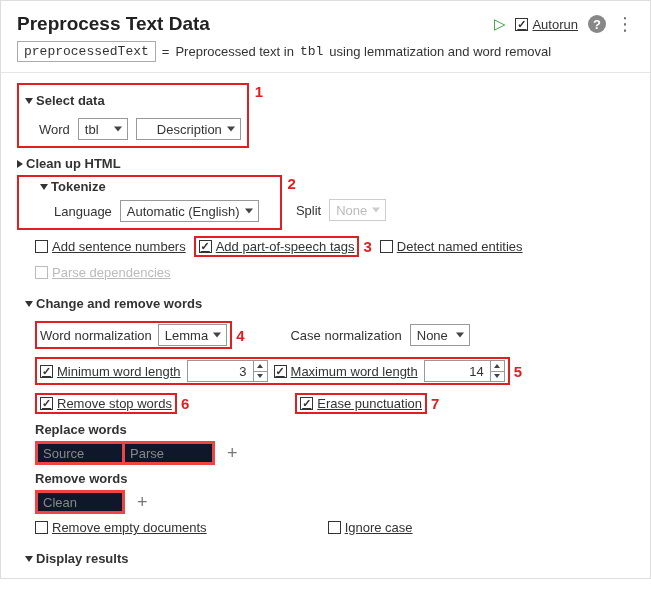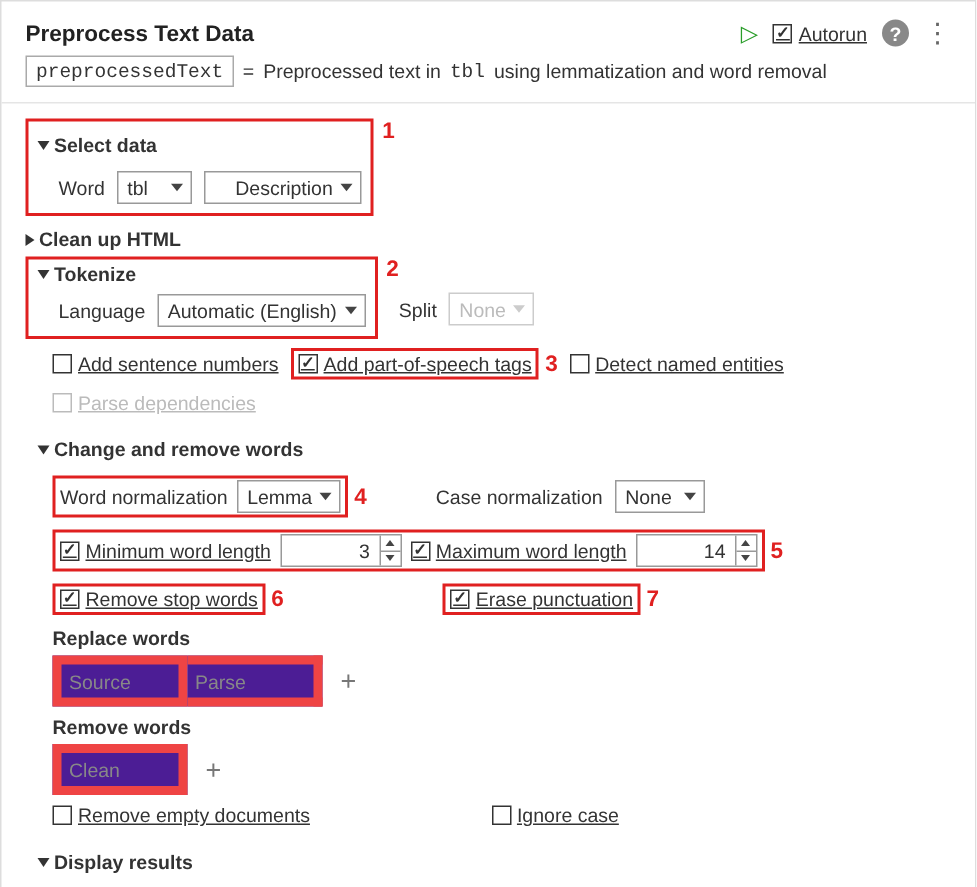--- a/index.html
+++ b/index.html
@@ -16,21 +16,21 @@
     padding: 12px 16px 8px 16px;
     background: #fff;
   }
   .header {
     display: flex;
     align-items: center;
     justify-content: space-between;
     margin-bottom: 6px;
   }
   .title {
-    font-size: 15px;
+    font-size: 19px;
     font-weight: bold;
     color: #222;
     text-align: right;
   }
   .header-right {
     display: flex;
     align-items: center;
     gap: 10px;
   }
   .play-icon {
@@ -140,24 +140,24 @@
     top: 50%;
     transform: translateY(-50%);
     width: 0; height: 0;
     border-left: 4px solid transparent;
     border-right: 4px solid transparent;
     border-top: 5px solid #444;
   }
   .select.disabled { color: #bbb; border-color: #ccc; }
   .select.disabled::after { border-top-color: #ccc; }
   .textfield {
-    border: 6px solid #ef4444;
+    border: 3px solid #ef4444;
     padding: 2px 5px;
-    height: 34px;
-    background: #4c1d95;
+    height: 24px;
+    background: #0f172a;
     color: #888;
     display: inline-flex;
     align-items: center;
   }
   .spinner {
     display: inline-flex;
     align-items: stretch;
     height: 22px;
     border: 1px solid #999;
   }
@@ -257,21 +257,21 @@
   </div>
 
   <div class="section-header" style="margin-top:8px;">
     <span class="triangle-right"></span>
     <span>Clean up HTML</span>
   </div>
 
   <div style="display:flex;align-items:flex-start;gap:4px;margin-top:4px;">
     <div style="display:flex;flex-direction:column;">
       <div style="display:flex;align-items:flex-start;gap:4px;">
-        <div class="highlight" style="flex-direction:column;align-items:flex-start;gap:2px;padding:2px 6px;">
+        <div class="highlight" style="flex-direction:column;align-items:flex-start;gap:2px;padding:2px 21px;">
           <div class="section-header" style="margin:0;">
             <span class="triangle-down"></span>
             <span>Tokenize</span>
           </div>
           <div class="row" style="padding-left:14px;">
             <span>Language</span>
             <span class="select" style="min-width:130px;">
               <span>Automatic (English)</span>
             </span>
           </div>

